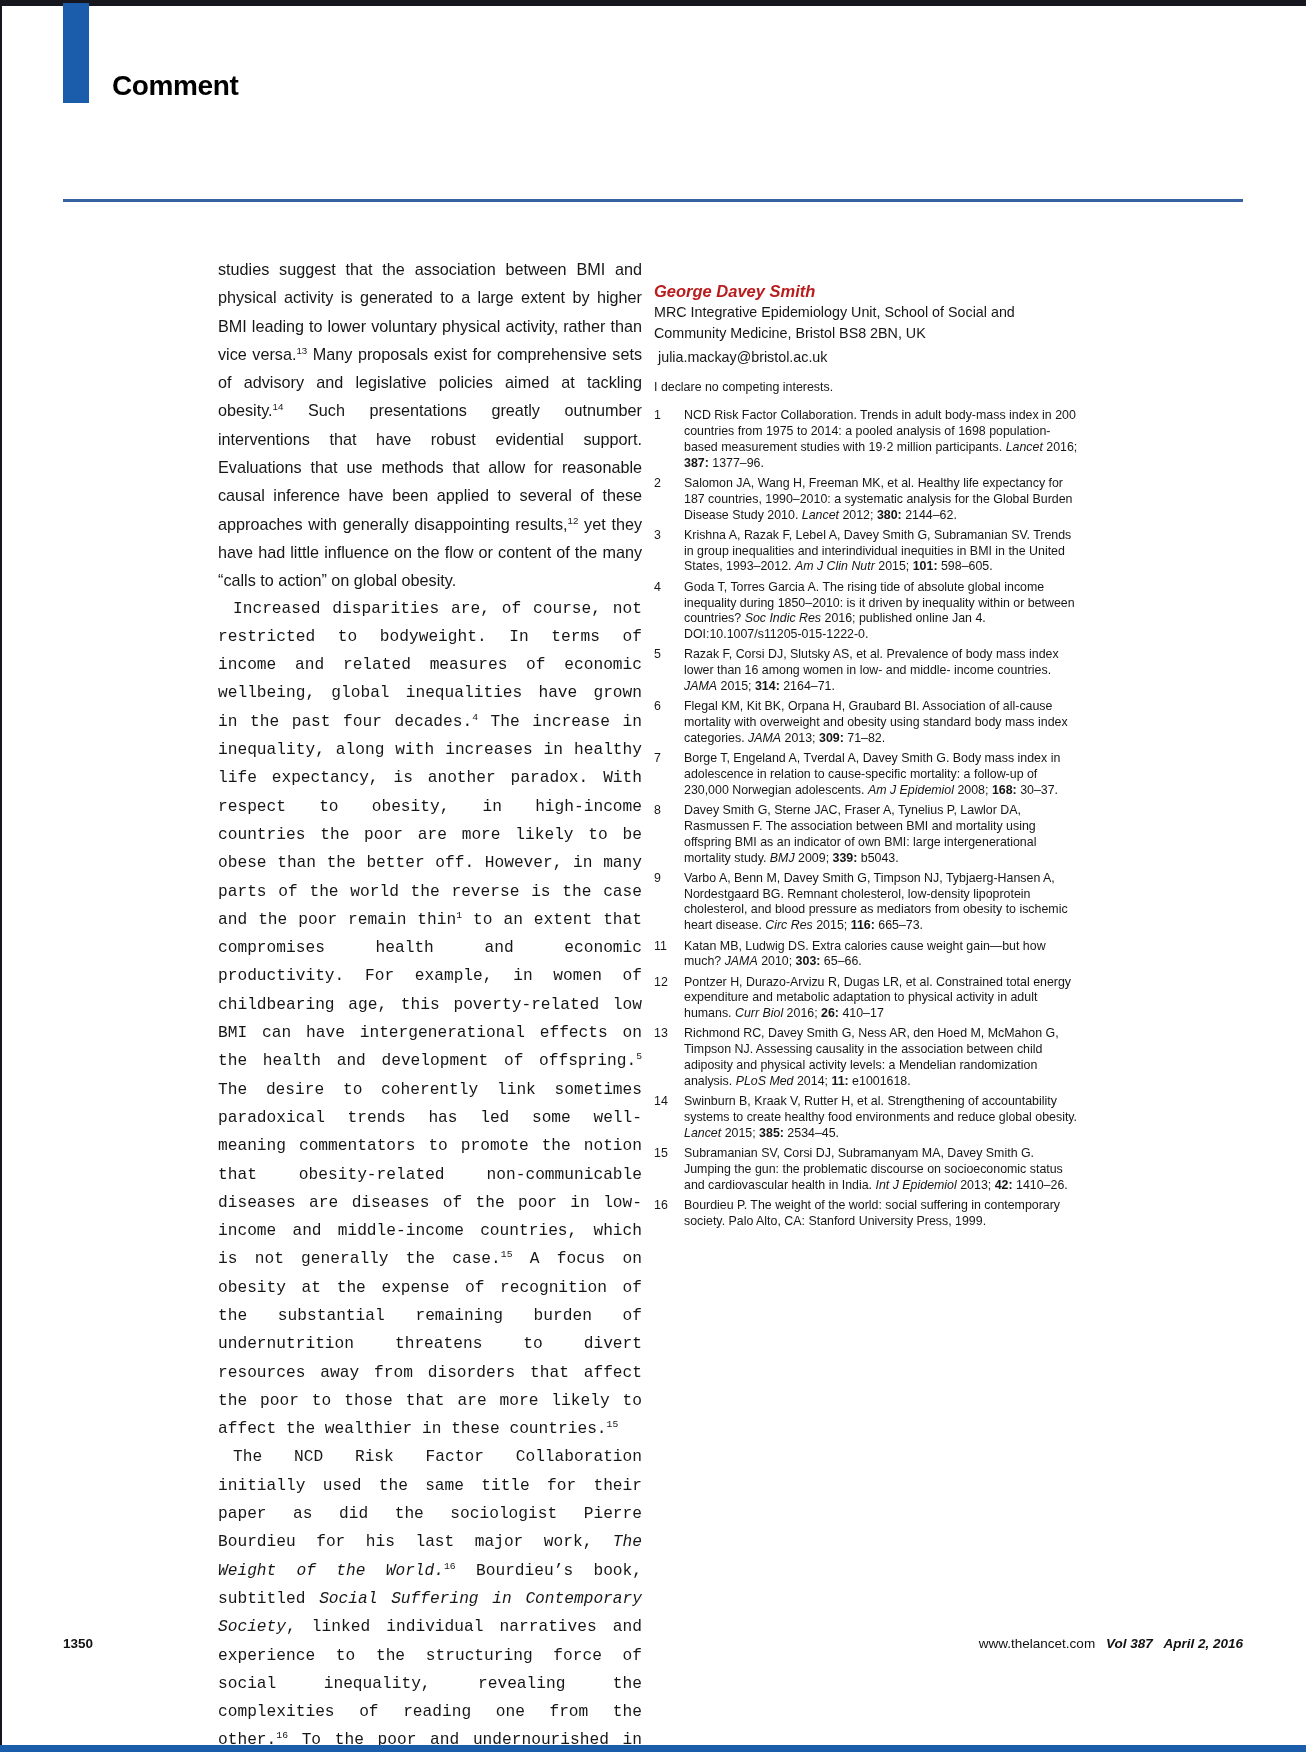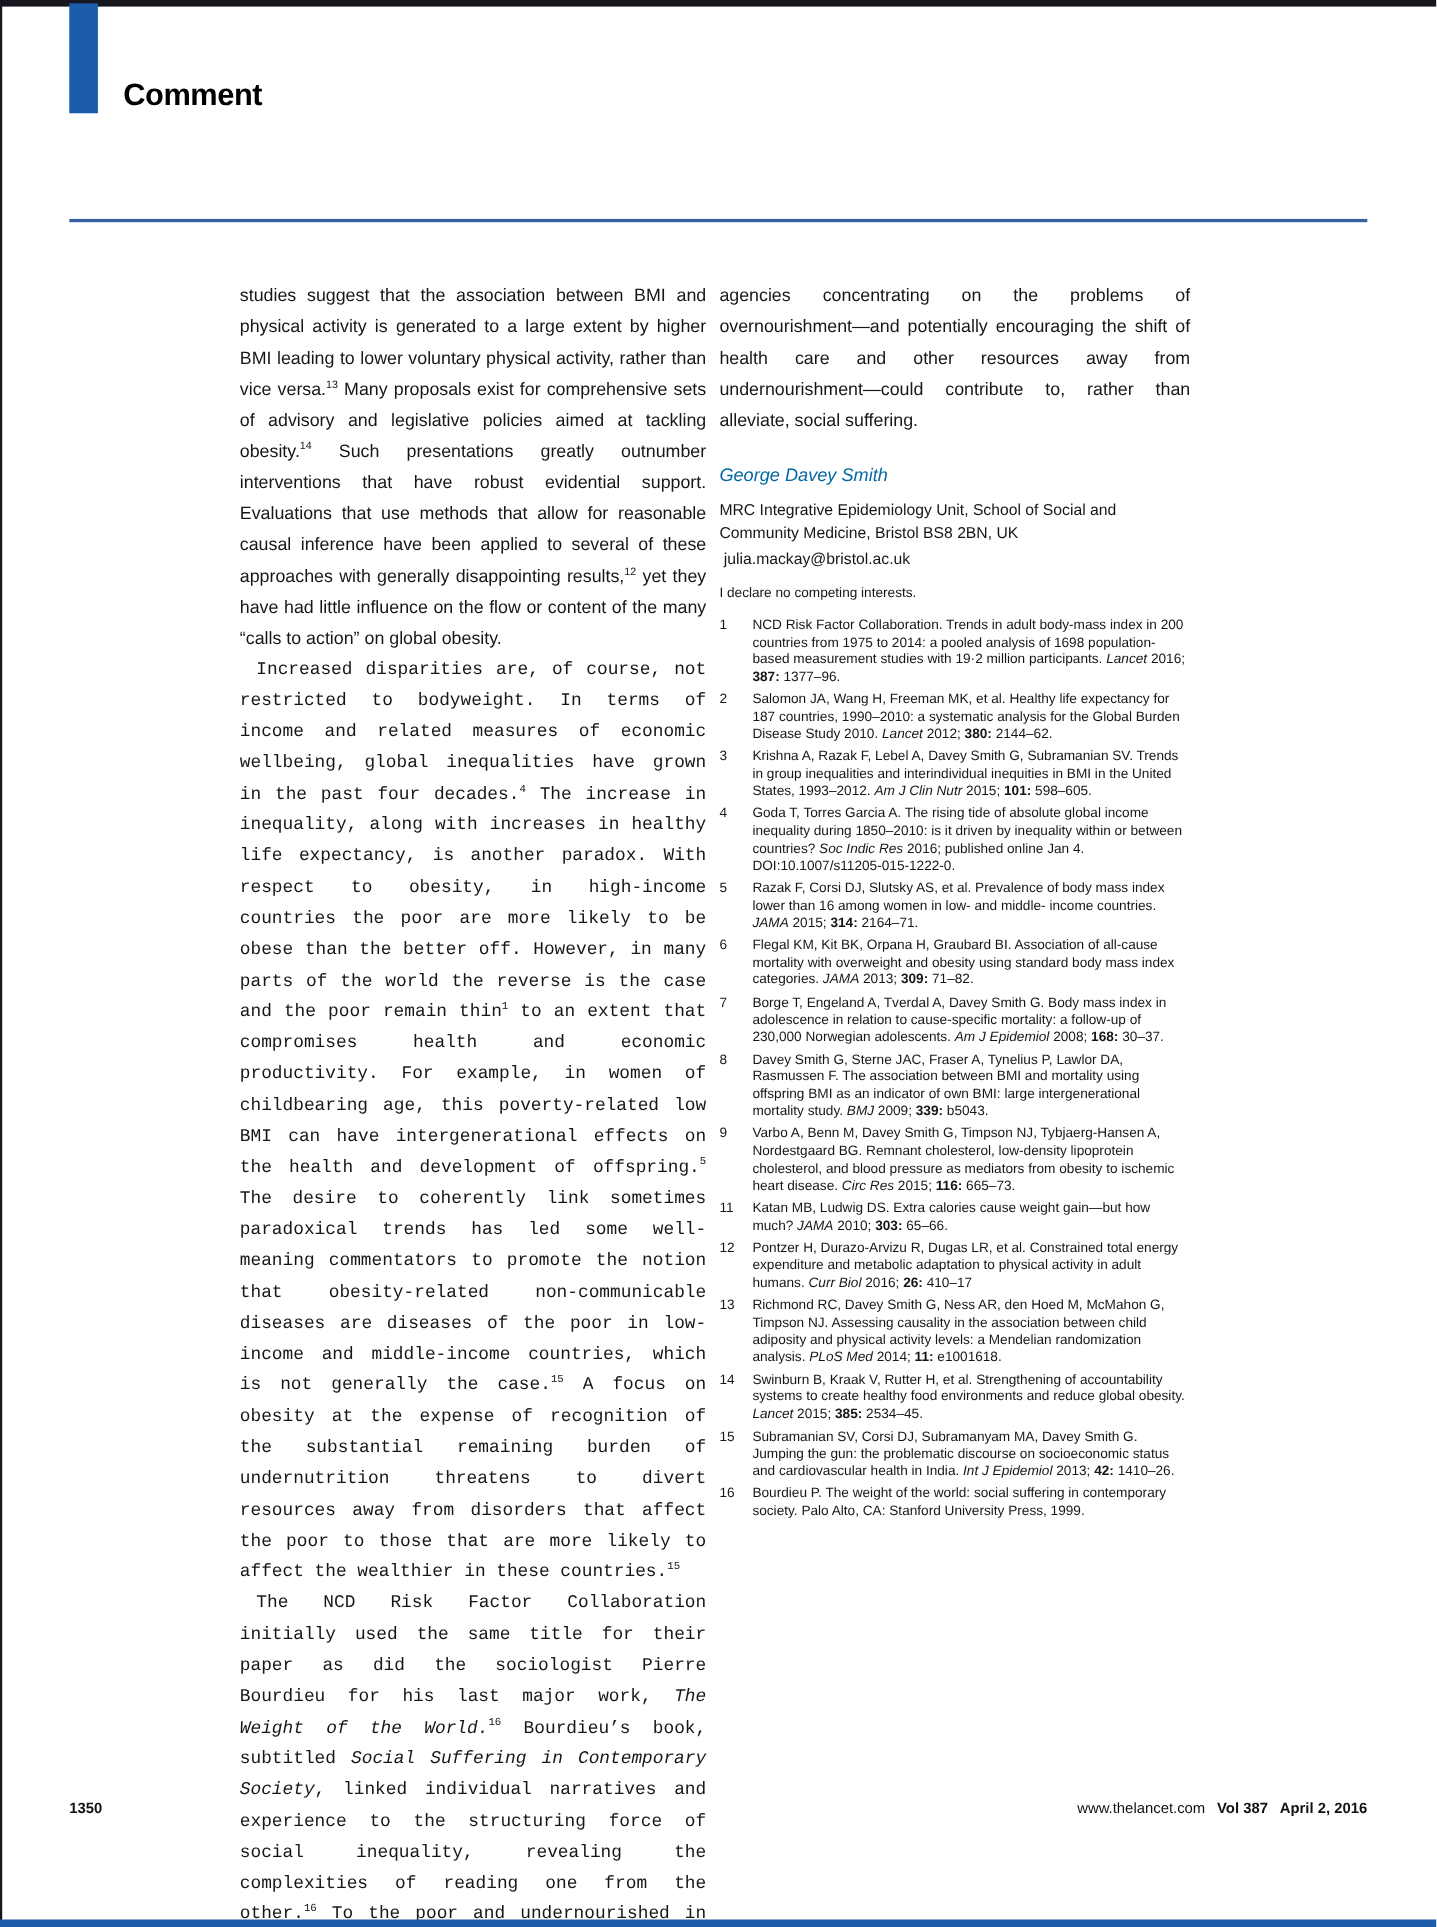--- a/index.html
+++ b/index.html
@@ -21,60 +21,59 @@
   .columns { position:absolute; left:218px; top:255px; width:873px; display:flex; gap:12px; }
   .col-left  { width:424px; }
   .col-right { width:428px; }
 
   .body-para { margin:0; font-size:16.2px; line-height:28.3px; text-align:justify; color:#161616; }
   .indent { text-indent:15px;font-family:Liberation Mono, monospace; }
   sup { font-size:0.6em; vertical-align:super; line-height:0; }
   .it { font-style:italic; }
   .bd { font-weight:bold; }
 
-  .author-name { margin:27px 0 12px; font-size:16.5px; font-weight:normal; font-style:italic; color:#0369a1; }
+  .author-name { margin:27px 0 1px; font-size:16.5px; font-weight:bold; font-style:italic; color:#b91c1c; }
   .affiliation { margin:0; font-size:14.3px; line-height:20.5px; }
   .email { display:block; margin:4px; font-size:14.3px; line-height:20.5px; color:#161616; text-decoration:none; }
 
   .small-note { margin:12px 0 0; font-size:12.4px; line-height:15.8px; }
 
   .refs { list-style:none; margin:13px 0 0; padding:0; }
   .ref { display:flex; margin:0 0 4.5px; font-size:12.4px; line-height:15.8px; }
   .ref-num  { flex:0 0 30px; }
   .ref-text { flex:1; }
 
   .page-footer {
     position:absolute; left:63px; right:63px; top:1636px;
     display:flex; justify-content:space-between; align-items:baseline;
     font-size:13.5px; color:#111;
   }
   .pageno { font-weight:bold; }
   .footer-right span { margin-left:7px; }
-  .fw-b { font-weight:bold; }
+  .fw-b { font-weight:bold;font-style:italic; }
 </style>
 </head>
 <body>
 
 <div class="page">
   <div class="top-bar"></div>
   <div class="left-edge"></div>
 
   <div class="accent-bar"></div>
   <h1 class="section-title">Comment</h1>
   <div class="header-rule"></div>
 
   <main class="columns">
     <section class="col col-left">
       <p class="body-para"><span>studies suggest that the association between BMI and physical activity is generated to a large extent by higher BMI leading to lower voluntary physical activity, rather than vice versa.</span><sup>13</sup><span> Many proposals exist for comprehensive sets of advisory and legislative policies aimed at tackling obesity.</span><sup>14</sup><span> Such presentations greatly outnumber interventions that have robust evidential support. Evaluations that use methods that allow for reasonable causal inference have been applied to several of these approaches with generally disappointing results,</span><sup>12</sup><span> yet they have had little influence on the flow or content of the many “calls to action” on global obesity.</span></p>
       <p class="body-para indent"><span>Increased disparities are, of course, not restricted to bodyweight. In terms of income and related measures of economic wellbeing, global inequalities have grown in the past four decades.</span><sup>4</sup><span> The increase in inequality, along with increases in healthy life expectancy, is another paradox. With respect to obesity, in high-income countries the poor are more likely to be obese than the better off. However, in many parts of the world the reverse is the case and the poor remain thin</span><sup>1</sup><span> to an extent that compromises health and economic productivity. For example, in women of childbearing age, this poverty-related low BMI can have intergenerational effects on the health and development of offspring.</span><sup>5</sup><span> The desire to coherently link sometimes paradoxical trends has led some well-meaning commentators to promote the notion that obesity-related non-communicable diseases are diseases of the poor in low-income and middle-income countries, which is not generally the case.</span><sup>15</sup><span> A focus on obesity at the expense of recognition of the substantial remaining burden of undernutrition threatens to divert resources away from disorders that affect the poor to those that are more likely to affect the wealthier in these countries.</span><sup>15</sup></p>
       <p class="body-para indent"><span>The NCD Risk Factor Collaboration initially used the same title for their paper as did the sociologist Pierre Bourdieu for his last major work, </span><span class="it">The Weight of the World.</span><sup>16</sup><span> Bourdieu’s book, subtitled </span><span class="it">Social Suffering in Contemporary Society</span><span>, linked individual narratives and experience to the structuring force of social inequality, revealing the complexities of reading one from the other.</span><sup>16</sup><span> To the poor and undernourished in low-income countries, the perception of international</span></p>
     </section>
 
     <section class="col col-right">
-      <p class="body-para"><span>agencies concentrating on the problems of overnourishment—and potentially encouraging the shift of health care and other resources away from undernourishment—could contribute to, rather than alleviate, social suffering.</span></p>
 
       <p class="author-name">George Davey Smith</p>
       <p class="affiliation">MRC Integrative Epidemiology Unit, School of Social and Community Medicine, Bristol BS8 2BN, UK</p>
       <a class="email">julia.mackay@bristol.ac.uk</a>
 
       <p class="small-note">I declare no competing interests.</p>
 
       <ol class="refs">
           <li class="ref">
             <span class="ref-num">1</span>

